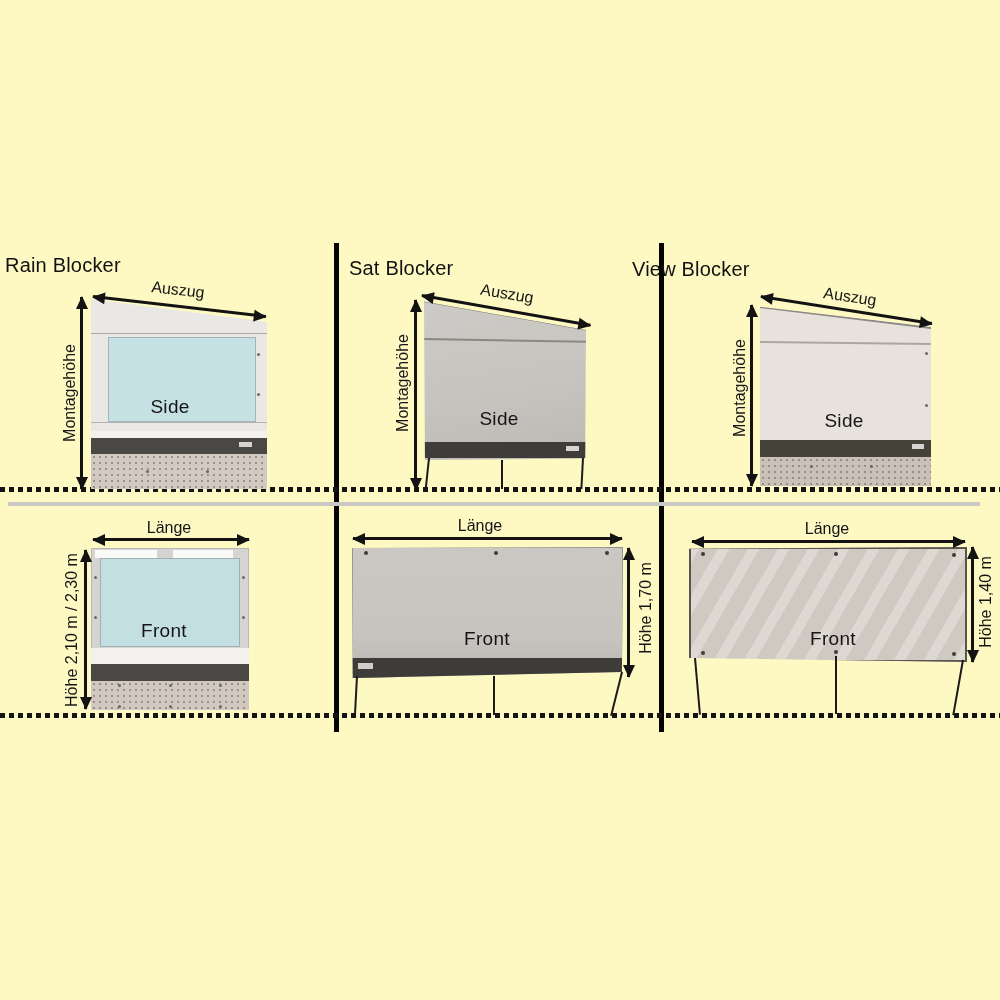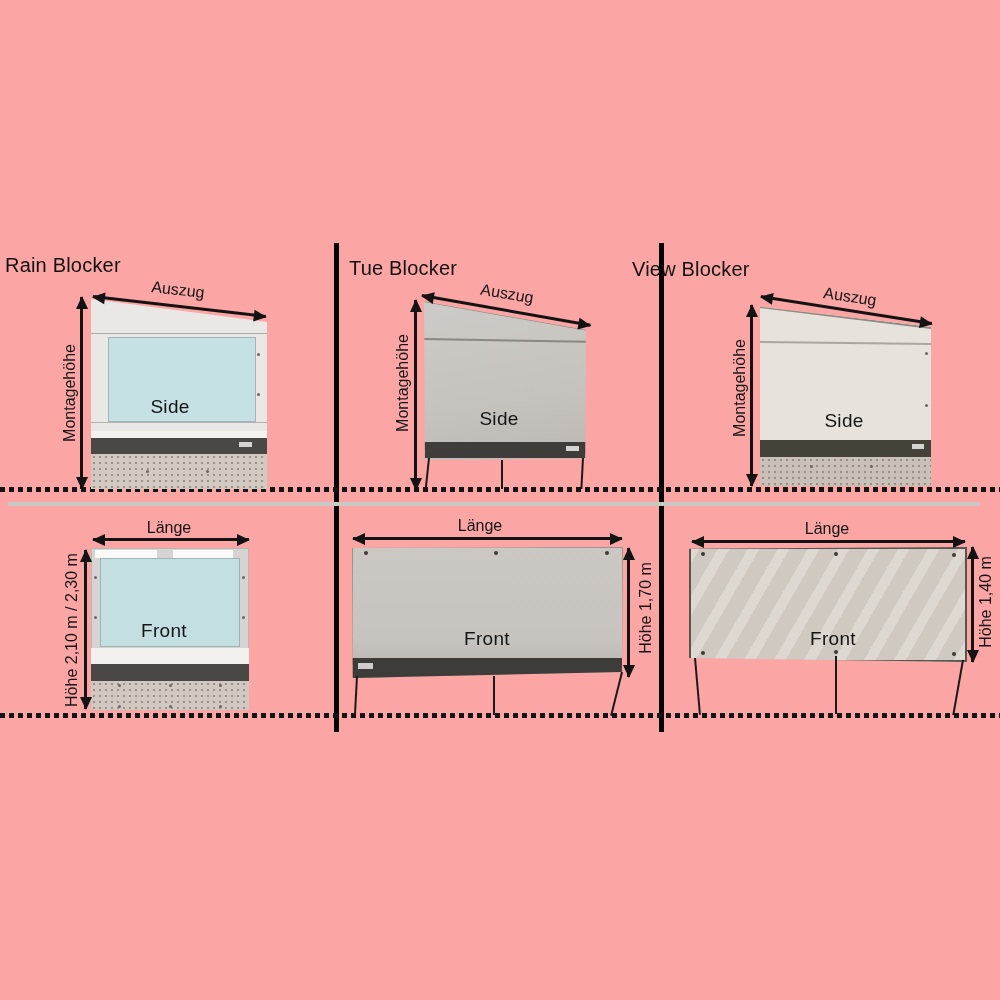--- a/index.html
+++ b/index.html
@@ -1,16 +1,16 @@
 <!DOCTYPE html>
 <html><head>
 <meta charset="utf-8">
 <style>
   html,body{margin:0;padding:0;background:#fff;}
-  .canvas{position:relative;width:1000px;height:1000px;background:#fca5a5;overflow:hidden;
+  .canvas{position:relative;width:1000px;height:1000px;background:#fef9c3;overflow:hidden;
           font-family:"Liberation Sans",sans-serif;color:#161616;}
   .abs{position:absolute;}
   .title{position:absolute;font-size:20px;letter-spacing:.2px;white-space:nowrap;color:#111;}
   .lbl{position:absolute;font-size:16px;white-space:nowrap;color:#151515;
        transform:translate(-50%,-50%);}
   .rot{transform:translate(-50%,-50%) rotate(-90deg);}
   .caption{font-size:19px;letter-spacing:.3px;}
   .divider{position:absolute;top:243px;width:5px;height:489px;background:#050505;}
   .dotted{position:absolute;left:0;width:1000px;height:5px;
           background:repeating-linear-gradient(90deg,#141414 0 5px,transparent 5px 9px);}
@@ -88,21 +88,21 @@
     <div class="snap" style="left:78px;top:157px"></div>
     <div class="snap" style="left:128px;top:157px"></div>
   </div>
 
   <div class="arrow-h" style="left:93px;top:538px;width:156px"></div>
   <div class="lbl" style="left:169px;top:528px">Länge</div>
   <div class="arrow-v" style="left:84px;top:550px;height:159px"></div>
   <div class="lbl rot" style="left:72px;top:630px">Höhe 2,10 m / 2,30 m</div>
   <div class="lbl caption" style="left:164px;top:631px">Front</div>
 
-  <div class="title" style="left:349px;top:257px">Tue Blocker</div>
+  <div class="title" style="left:349px;top:257px">Sat Blocker</div>
 
   <div class="panel" style="left:424px;top:300px;width:162px;height:160px;
        background:linear-gradient(170deg,#cdcbc7 0%,#c6c3be 60%,#bcb9b4 100%);
        clip-path:polygon(0 1%,100% 18.8%,99.5% 99%,0.6% 100%)">
     <div class="seam" style="left:0;top:0;width:166px;transform:rotate(10deg);transform-origin:0 0;background:#807d79"></div>
     <div class="seam" style="left:0;top:38px;width:162px;transform:rotate(1deg);transform-origin:0 0"></div>
     <div class="band" style="top:142px;height:16px;background:#3f3d3a"></div>
     <div class="tag" style="left:142px;top:146px;width:13px;height:5px"></div>
   </div>
   <div class="leg" style="left:428px;top:458px;height:31px;transform:rotate(6deg)"></div>

